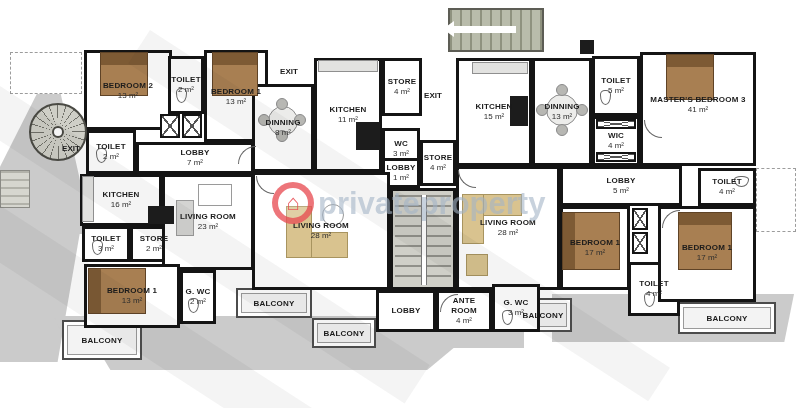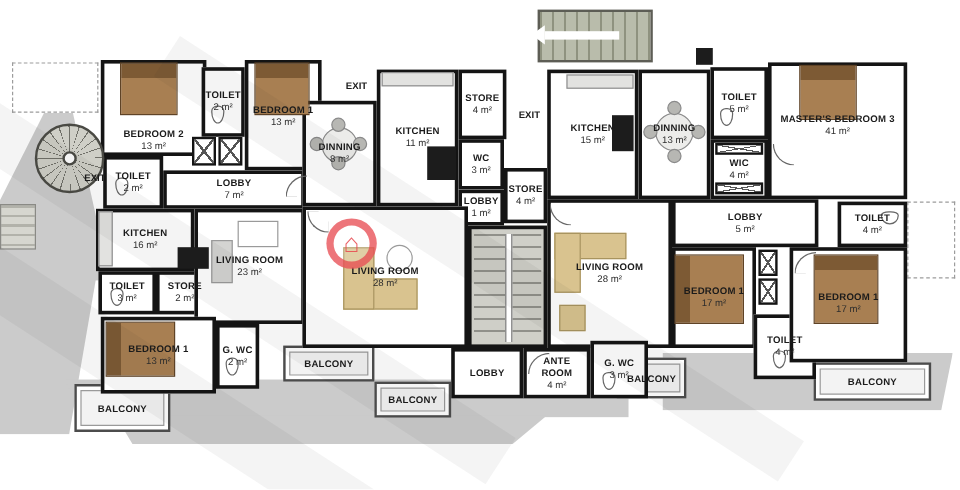--- a/index.html
+++ b/index.html
@@ -9,21 +9,21 @@
   .steps{position:absolute;background:repeating-linear-gradient(180deg,#b2b2aa 0 2px,#d6d6cf 2px 8px);border:1px solid #8a8a85;}
   .dashed{position:absolute;border:1px dashed #9c9c9c;}
   .balcony{position:absolute;background:#f3f3f3;border:2px solid #4c4c4c;
            box-shadow:inset 0 0 0 3px #fff,inset 0 0 0 4px #9a9a9a;
            display:flex;align-items:center;justify-content:center;box-sizing:border-box;}
   .balcony span{font-size:8px;font-weight:bold;color:#1b1b1b;letter-spacing:.2px;position:relative;z-index:6;}
   .room{position:absolute;background:#fff;border:3px solid #141414;box-sizing:border-box;
         display:flex;flex-direction:column;align-items:center;justify-content:center;text-align:center;}
   .rname{font-size:8px;font-weight:bold;color:#1b1b1b;letter-spacing:.2px;line-height:1.25;position:relative;z-index:6;}
   .rarea{font-size:8px;color:#2d2d2d;line-height:1.2;position:relative;z-index:6;}
-  .exit{position:absolute;font-size:8px;font-weight:bold;color:#1b1b1b;z-index:6;width:34px;text-align:right;}
+  .exit{position:absolute;font-size:8px;font-weight:bold;color:#1b1b1b;z-index:6;width:34px;text-align:center;}
   .xbox{position:absolute;background-color:#fff;border:2px solid #141414;box-sizing:border-box;
         background-image:linear-gradient(to top right,transparent 46%,#555 46% 54%,transparent 54%),
                          linear-gradient(to bottom right,transparent 46%,#555 46% 54%,transparent 54%);}
   .bed{position:absolute;border:1px solid #5f4326;background:linear-gradient(180deg,#7d5a34 0 12px,#a87f52 12px);}
   .bed.hl{background:linear-gradient(90deg,#7d5a34 0 12px,#a87f52 12px);}
   .dtable{position:absolute;border-radius:50%;background:#ececea;border:1px solid #8a8a8a;box-sizing:border-box;}
   .chair{position:absolute;width:12px;height:12px;border-radius:50%;background:#b7b7b3;border:1px solid #8a8a8a;box-sizing:border-box;}
   .sofa{position:absolute;background:#d9c38f;border:1px solid #a8945f;box-sizing:border-box;}
   .ftable{position:absolute;background:#fff;border:1px solid #9a9a9a;box-sizing:border-box;}
   .gray-furn{position:absolute;background:#d4d4d2;border:1px solid #9a9a9a;box-sizing:border-box;}
@@ -78,21 +78,21 @@
       </div>
       <div class="balcony" style="left: 514px; top: 298px; width: 58px; height: 34px;">
         <span>BALCONY</span>
       </div>
       <div class="balcony" style="left: 678px; top: 302px; width: 98px; height: 32px;">
         <span>BALCONY</span>
       </div>
     </div>
 
   <div id="rooms-layer">
-      <div class="room" style="left: 84px; top: 50px; width: 88px; height: 80px; justify-content: flex-start; padding-top: 54px;">
+      <div class="room" style="left: 84px; top: 50px; width: 88px; height: 80px; justify-content: flex-start; padding-top: 28px;">
         <span class="rname">BEDROOM 2</span>
         <span class="rarea">13 m²</span>
       </div>
       <div class="room" style="left: 168px; top: 56px; width: 36px; height: 58px;">
         <span class="rname">TOILET</span>
         <span class="rarea">2 m²</span>
       </div>
       <div class="room" style="left: 204px; top: 50px; width: 64px; height: 92px; justify-content: flex-start; padding-top: 34px;">
         <span class="rname">BEDROOM 1</span>
         <span class="rarea">13 m²</span>
@@ -134,21 +134,21 @@
         <span class="rarea">8 m²</span>
       </div>
       <div class="room" style="left: 314px; top: 58px; width: 68px; height: 114px;">
         <span class="rname">KITCHEN</span>
         <span class="rarea">11 m²</span>
       </div>
       <div class="room" style="left: 382px; top: 58px; width: 40px; height: 58px;">
         <span class="rname">STORE</span>
         <span class="rarea">4 m²</span>
       </div>
-      <div class="room" style="left: 382px; top: 116px; width: 38px; height: 42px;">
+      <div class="room" style="left: 382px; top: 128px; width: 38px; height: 42px;">
         <span class="rname">WC</span>
         <span class="rarea">3 m²</span>
       </div>
       <div class="room" style="left: 382px; top: 158px; width: 38px; height: 30px;">
         <span class="rname">LOBBY</span>
         <span class="rarea">1 m²</span>
       </div>
       <div class="room" style="left: 420px; top: 140px; width: 36px; height: 46px;">
         <span class="rname">STORE</span>
         <span class="rarea">4 m²</span>
@@ -288,13 +288,14 @@
 
   <div id="exits-layer">
       <span class="exit" style="left: 54px; top: 144px;">EXIT</span>
       <span class="exit" style="left: 272px; top: 67px;">EXIT</span>
       <span class="exit" style="left: 416px; top: 91px;">EXIT</span>
     </div>
 
   <div class="wm-logo" style="left:272px;top:182px;">
     <span>⌂</span>
   </div>
+  <div class="wm-text" style="left:318px;top:186px;">privateproperty</div>
 </div>
 
 </body></html>

